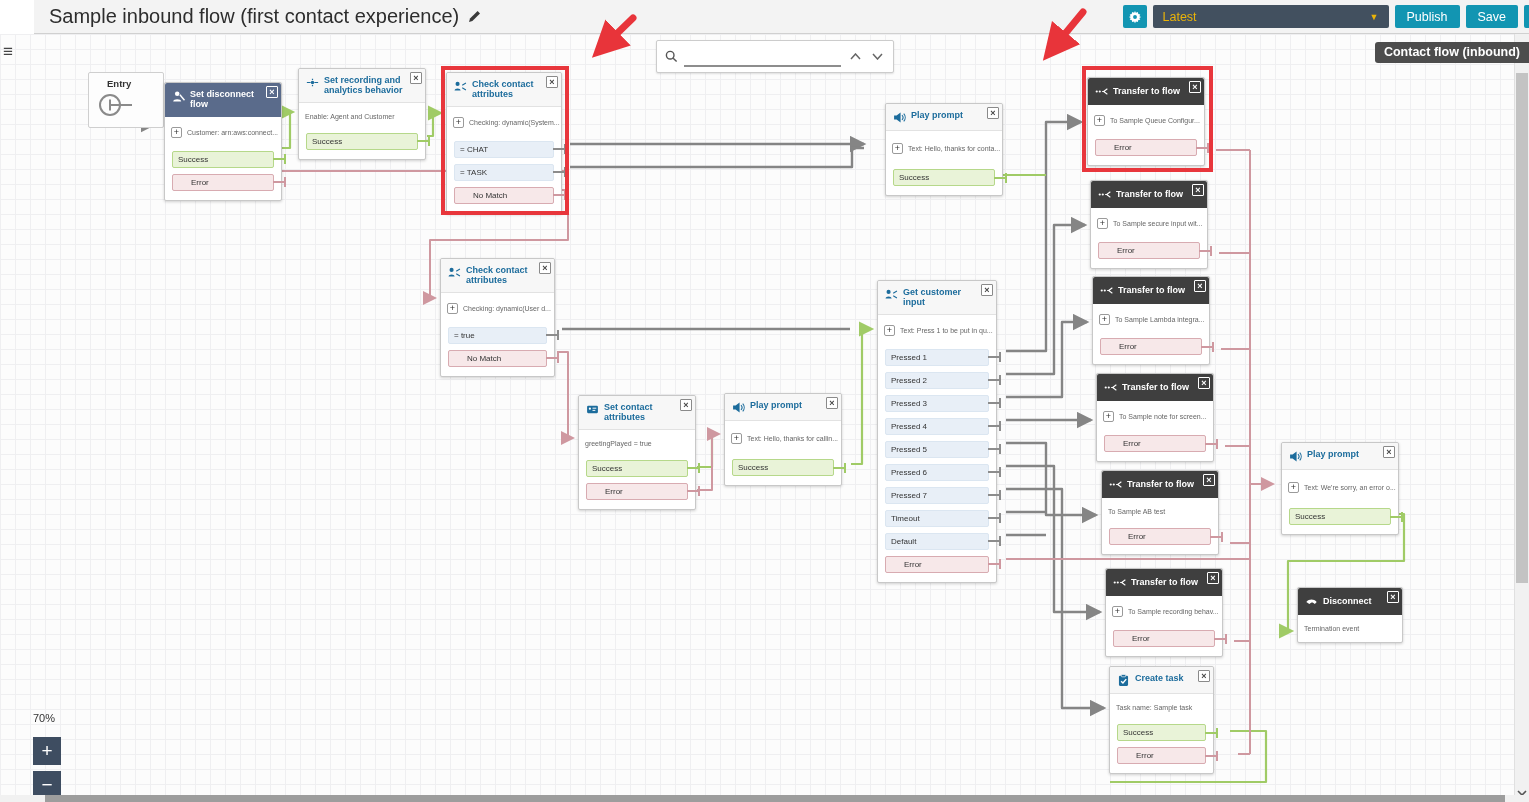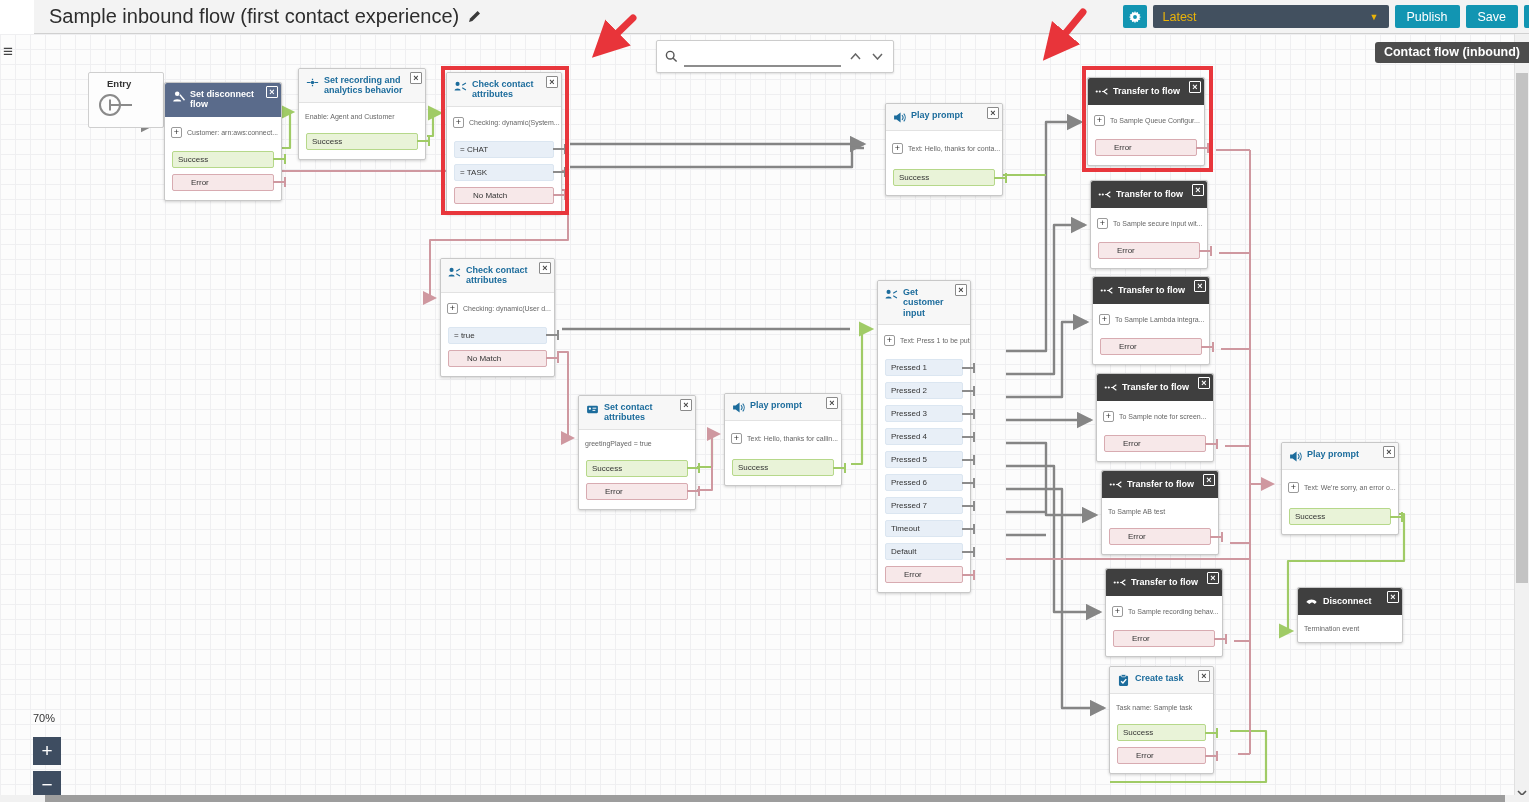--- a/index.html
+++ b/index.html
@@ -279,21 +279,21 @@
           </span>
           <span>Play prompt</span>
           <span class="close-btn">×</span>
         </div>
         <div class="param-row">
           <span class="plus-box">+</span>
           <span>Text: Hello, thanks for callin...</span>
         </div>
         <div class="branch success">Success</div>
       </div>
-      <div class="node light" style="left: 877px; top: 246px; width: 94px;">
+      <div class="node light" style="left: 877px; top: 246px; width: 120px;">
         <div class="node-header">
           <span class="hicon">
             <svg viewBox="0 0 12 12">
               <circle cx="3.3" cy="3.6" r="1.9" fill="currentColor"></circle>
               <path d="M.5 9.8c0-2.6 5.6-2.6 5.6 0z" fill="currentColor"></path>
               <path d="M7.6 4.8l3.4-2M7.6 7.2l3.4 2" stroke="currentColor" stroke-width="1" fill="none"></path>
             </svg>
           </span>
           <span>Get customer input</span>
           <span class="close-btn">×</span>

